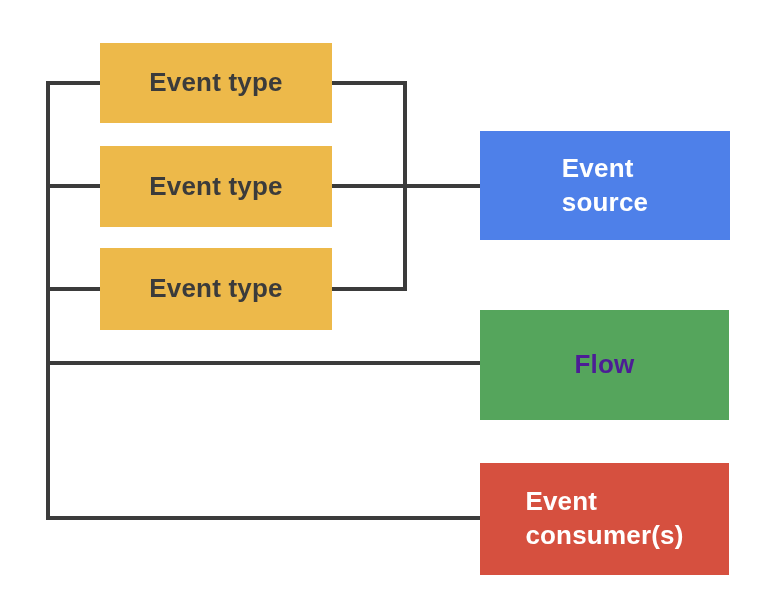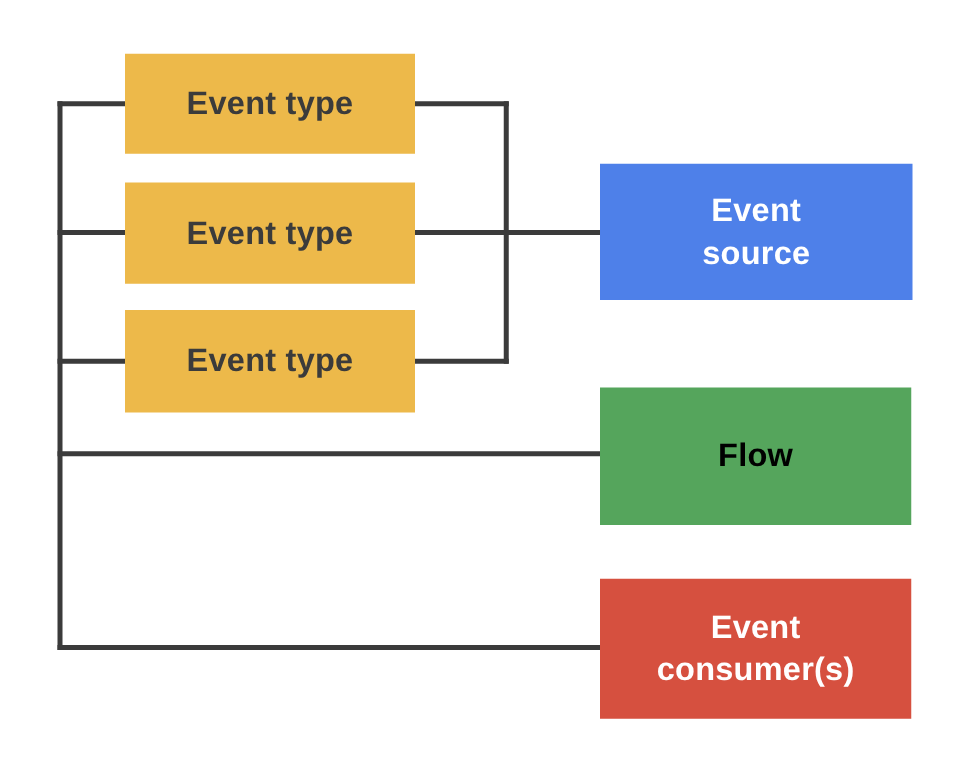--- a/index.html
+++ b/index.html
@@ -13,21 +13,20 @@
     width: 762px;
     height: 608px;
     background: #ffffff;
     overflow: hidden;
   }
   .node {
     position: absolute;
     display: flex;
     align-items: center;
     justify-content: center;
-    text-align: center;
     box-sizing: border-box;
   }
   .node .label {
     font-weight: 700;
     font-size: 26px;
     line-height: 1.3;
     white-space: pre-line;
     letter-spacing: 0.2px;
   }
   .line {
@@ -78,21 +77,21 @@
 
   <div class="node" id="node-event-type-3" style="background: rgb(237, 185, 74); color: rgb(59, 59, 59);">
     <span class="label">Event type</span>
   </div>
 
   <div class="node" id="node-event-source" style="background: rgb(78, 128, 233); color: rgb(255, 255, 255);">
     <span class="label">Event
 source</span>
   </div>
 
-  <div class="node" id="node-flow" style="background: rgb(85, 165, 92); color: #000000;">
+  <div class="node" id="node-flow" style="background: rgb(85, 165, 92); color: #4c1d95;">
     <span class="label">Flow</span>
   </div>
 
   <div class="node" id="node-event-consumers" style="background: rgb(214, 80, 63); color: rgb(255, 255, 255);">
     <span class="label">Event
 consumer(s)</span>
   </div>
 
 </div>
 

